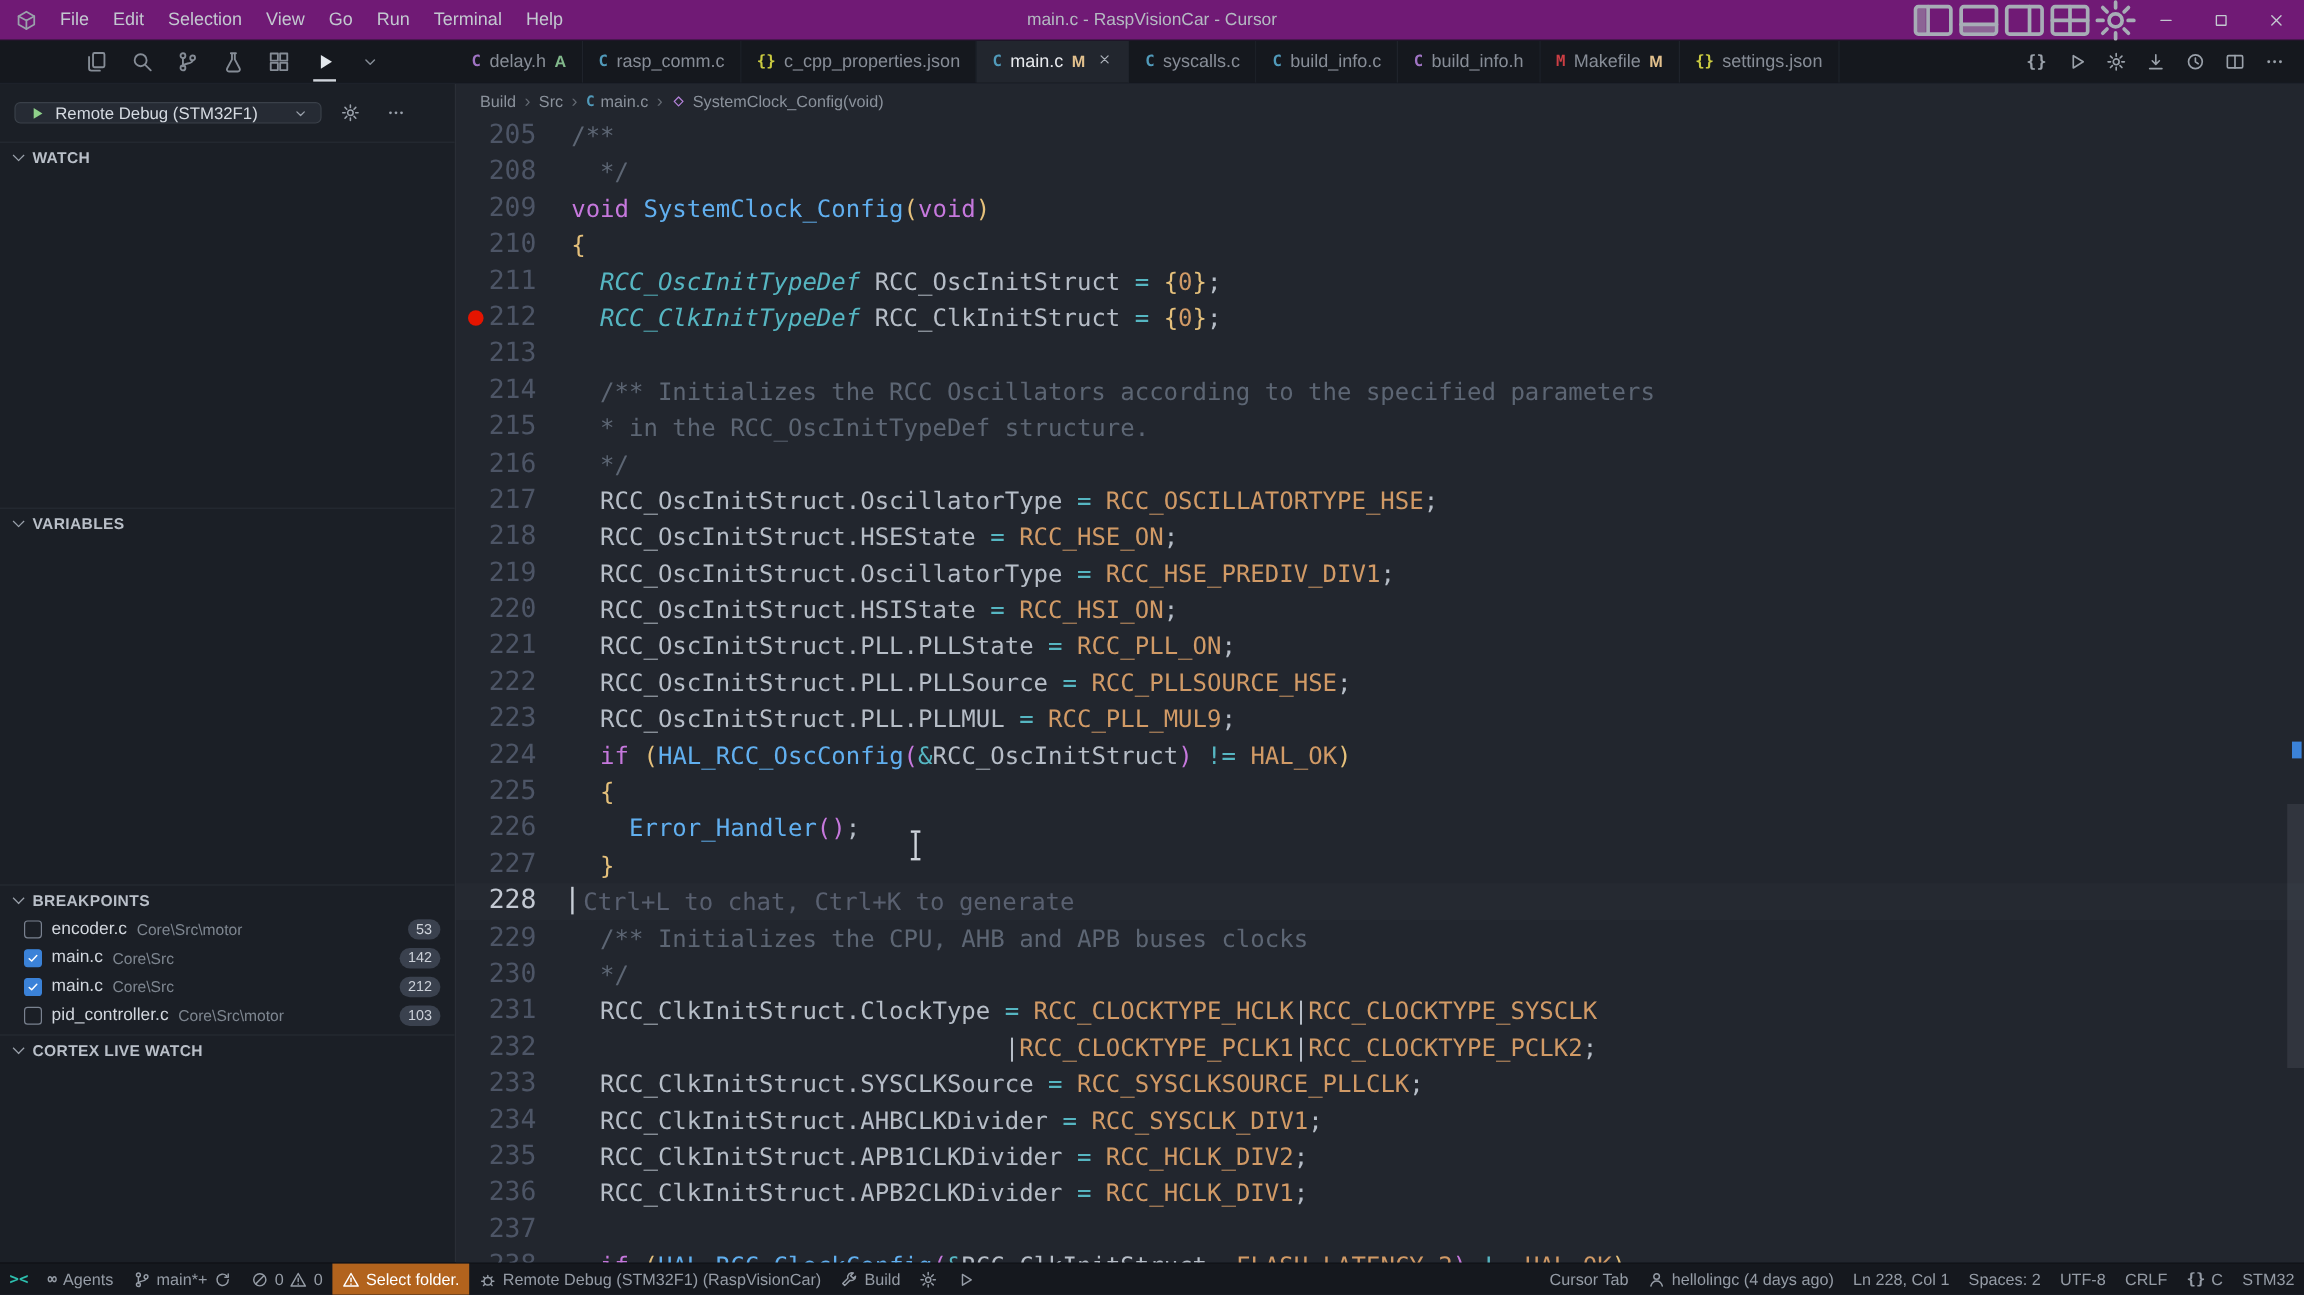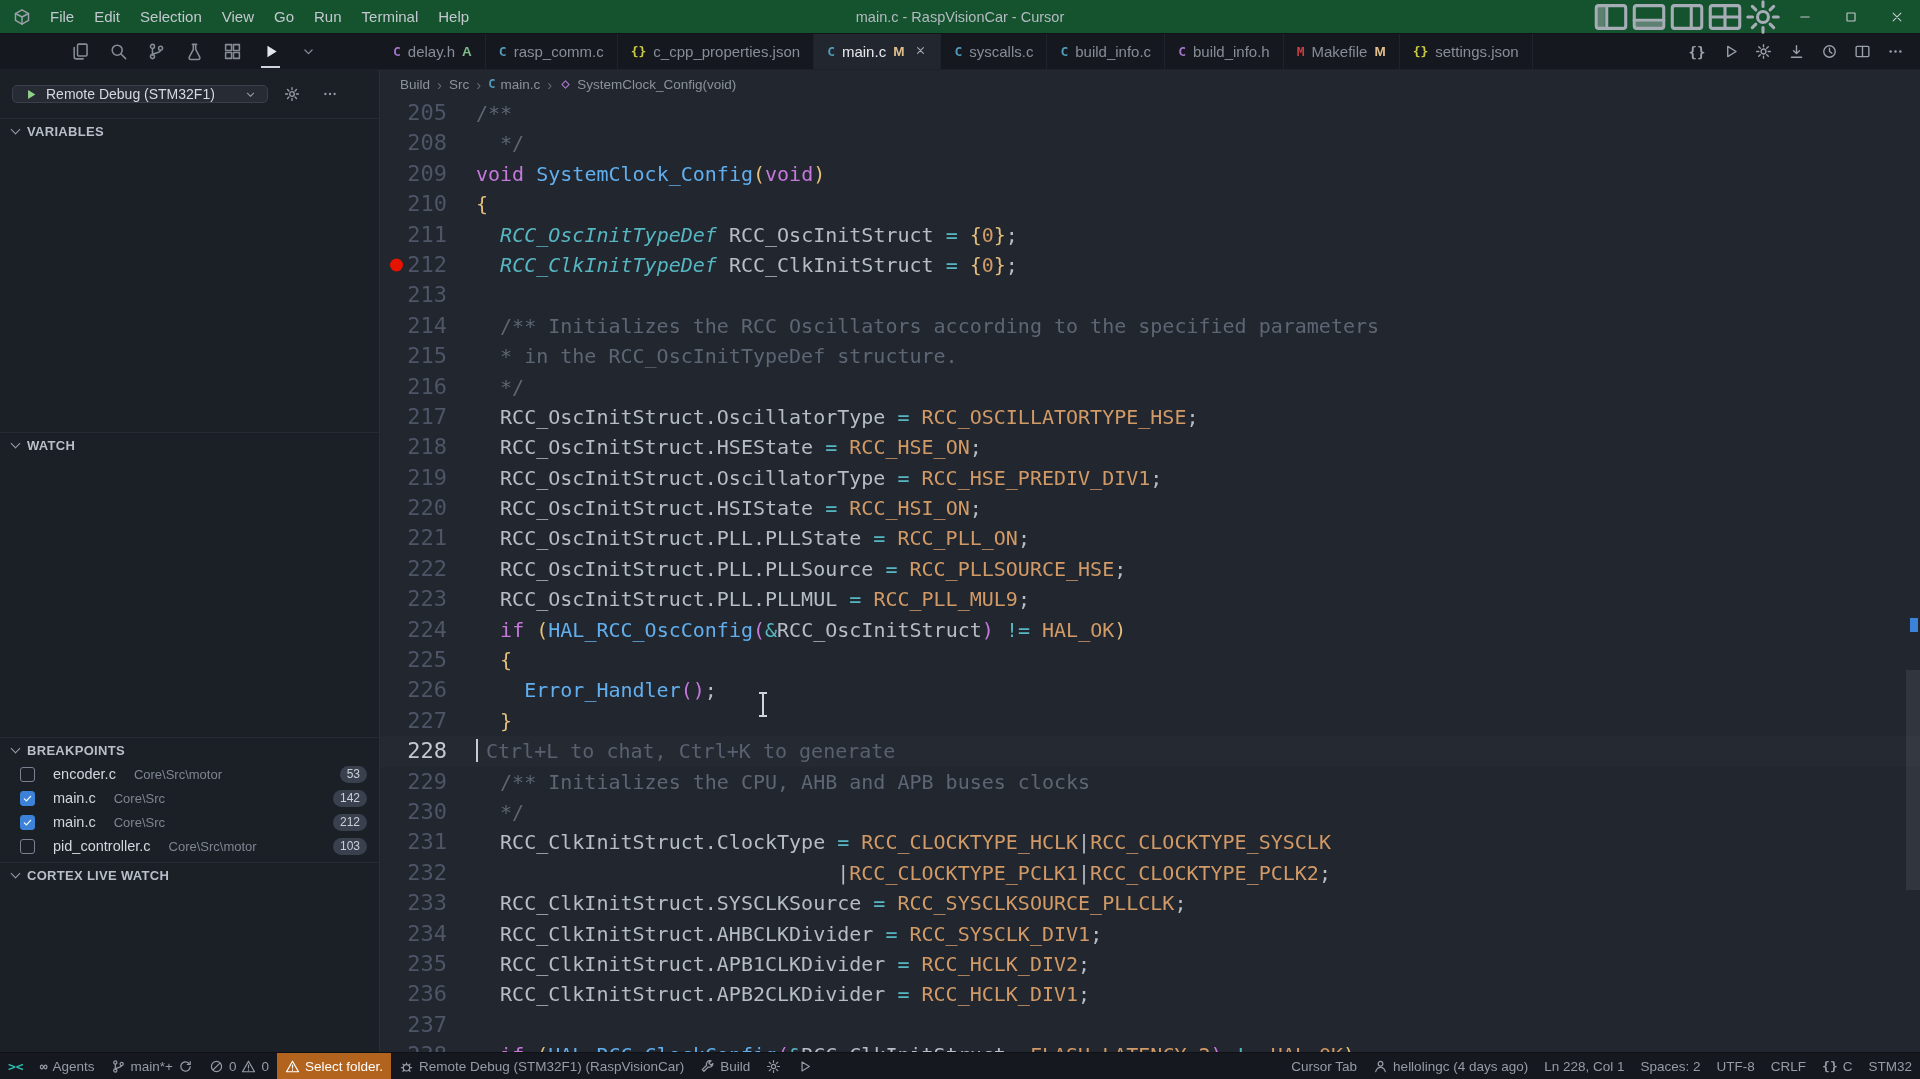--- a/index.html
+++ b/index.html
@@ -3,21 +3,21 @@
 <meta charset="utf-8">
 <style>
   *{margin:0;padding:0;box-sizing:border-box}
   html,body{width:1920px;height:1079px;overflow:hidden;background:#22262e;
     font-family:"Liberation Sans",sans-serif}
   #app{width:1920px;height:1079px;display:flex;flex-direction:column;color:#c9ced6;position:relative}
   .ic{display:inline-flex;align-items:center;justify-content:center;line-height:1}
   .ic svg{width:16px;height:16px;display:block}
 
   
-  #titlebar{height:34px;background:#14532d;display:flex;align-items:center;position:relative;flex:none;border-bottom:1px solid #11141a}
+  #titlebar{height:34px;background:#701a75;display:flex;align-items:center;position:relative;flex:none;border-bottom:1px solid #11141a}
   .logo{width:20px;height:20px;margin-left:12px;color:#9aa1ab}
   .logo svg{width:18px;height:18px}
   .menu{display:flex;align-items:center;margin-left:8px}
   .menu-item{padding:4px 10px;font-size:15px;color:#c3c8d0;border-radius:5px;white-space:nowrap}
   .win-title{position:absolute;left:50%;top:50%;transform:translate(-50%,-50%);font-size:14.5px;color:#b4bac2;white-space:nowrap}
   .tb-right{margin-left:auto;display:flex;align-items:center;height:100%}
   .tb-icon{width:38px;height:100%;display:flex;align-items:center;justify-content:center;color:#a7adb6}
   .win-btn{width:46px;height:100%;display:flex;align-items:center;justify-content:center;color:#c3c8d0}
   .win-btn svg{width:14px;height:14px}
 
@@ -49,21 +49,21 @@
   .run-combo{height:18px;background:#262b34;border:1px solid #3a4049;border-radius:5px;display:flex;align-items:center;gap:8px;padding:0 10px;flex:1;max-width:256px}
   .run-play{color:#8fd18a}
   .run-play svg{width:15px;height:15px}
   .run-label{font-size:14px;color:#d5dae1;white-space:nowrap;overflow:hidden;text-overflow:ellipsis;flex:1}
   .combo-chev{color:#9aa1ab}.combo-chev svg{width:13px;height:13px}
   .tool-ic{width:28px;height:28px;color:#9aa1ab}
   .sec{border-top:1px solid #262b33;flex:none;overflow:hidden}
   .sec-h{height:24px;display:flex;align-items:center;padding:0 8px;font-size:13px;font-weight:700;color:#b9bfc8;letter-spacing:.3px}
   .chev{width:7px;height:7px;border-left:1.6px solid #9aa1ab;border-bottom:1.6px solid #9aa1ab;transform:rotate(-45deg);margin:-3px 8px 0 4px;flex:none}
   .sec-vars{height:314px}.sec-watch{height:305px}.sec-stack{height:173px}.sec-bp{height:125px}.sec-cortex{flex:1}
-  .bp-item{height:24px;display:flex;align-items:center;gap:18px;padding:0 12px 0 20px;font-size:14.5px}
+  .bp-item{height:24px;display:flex;align-items:center;gap:8px;padding:0 12px 0 20px;font-size:14.5px}
   .bp-check{width:15px;height:15px;border:1.2px solid #7a8290;border-radius:3px;flex:none;display:flex;align-items:center;justify-content:center;color:#fff}
   .bp-check.on{background:#3b82d8;border-color:#3b82d8}
   .bp-check .ic svg{width:11px;height:11px}
   .bp-file{color:#d2d7de}
   .bp-path{color:#7e8690;font-size:13px;overflow:hidden;text-overflow:ellipsis;white-space:nowrap}
   .bp-badge{margin-left:auto;background:#3a414e;color:#ccd1d9;font-size:12px;border-radius:9px;padding:1.5px 7px;flex:none}
 
   
   #editor{flex:1;display:flex;flex-direction:column;position:relative;min-width:0;background:#22262e}
   .breadcrumb{height:28px;display:flex;align-items:center;gap:7px;padding:0 20px;font-size:13.5px;color:#8b929c;flex:none}
@@ -327,31 +327,31 @@
           </span>
         <span class="ic tool-ic">
             <svg viewBox="0 0 16 16" fill="none" stroke="currentColor" stroke-width="1.3" stroke-linecap="round" stroke-linejoin="round">
               <circle cx="3.4" cy="8" r="1.15" fill="currentColor" stroke="none"></circle>
               <circle cx="8" cy="8" r="1.15" fill="currentColor" stroke="none"></circle>
               <circle cx="12.6" cy="8" r="1.15" fill="currentColor" stroke="none"></circle>
             </svg>
           </span>
       </div>
 
+      <section class="sec sec-watch">
+        <div class="sec-h">
+          <span class="chev"></span>
+          <span>WATCH</span>
+        </div>
+      </section>
+
       <section class="sec sec-vars">
         <div class="sec-h">
           <span class="chev"></span>
           <span>VARIABLES</span>
-        </div>
-      </section>
-
-      <section class="sec sec-watch">
-        <div class="sec-h">
-          <span class="chev"></span>
-          <span>WATCH</span>
         </div>
       </section>
 
 
       <section class="sec sec-bp">
         <div class="sec-h">
           <span class="chev"></span>
           <span>BREAKPOINTS</span>
         </div>
         <div id="bp-list">

